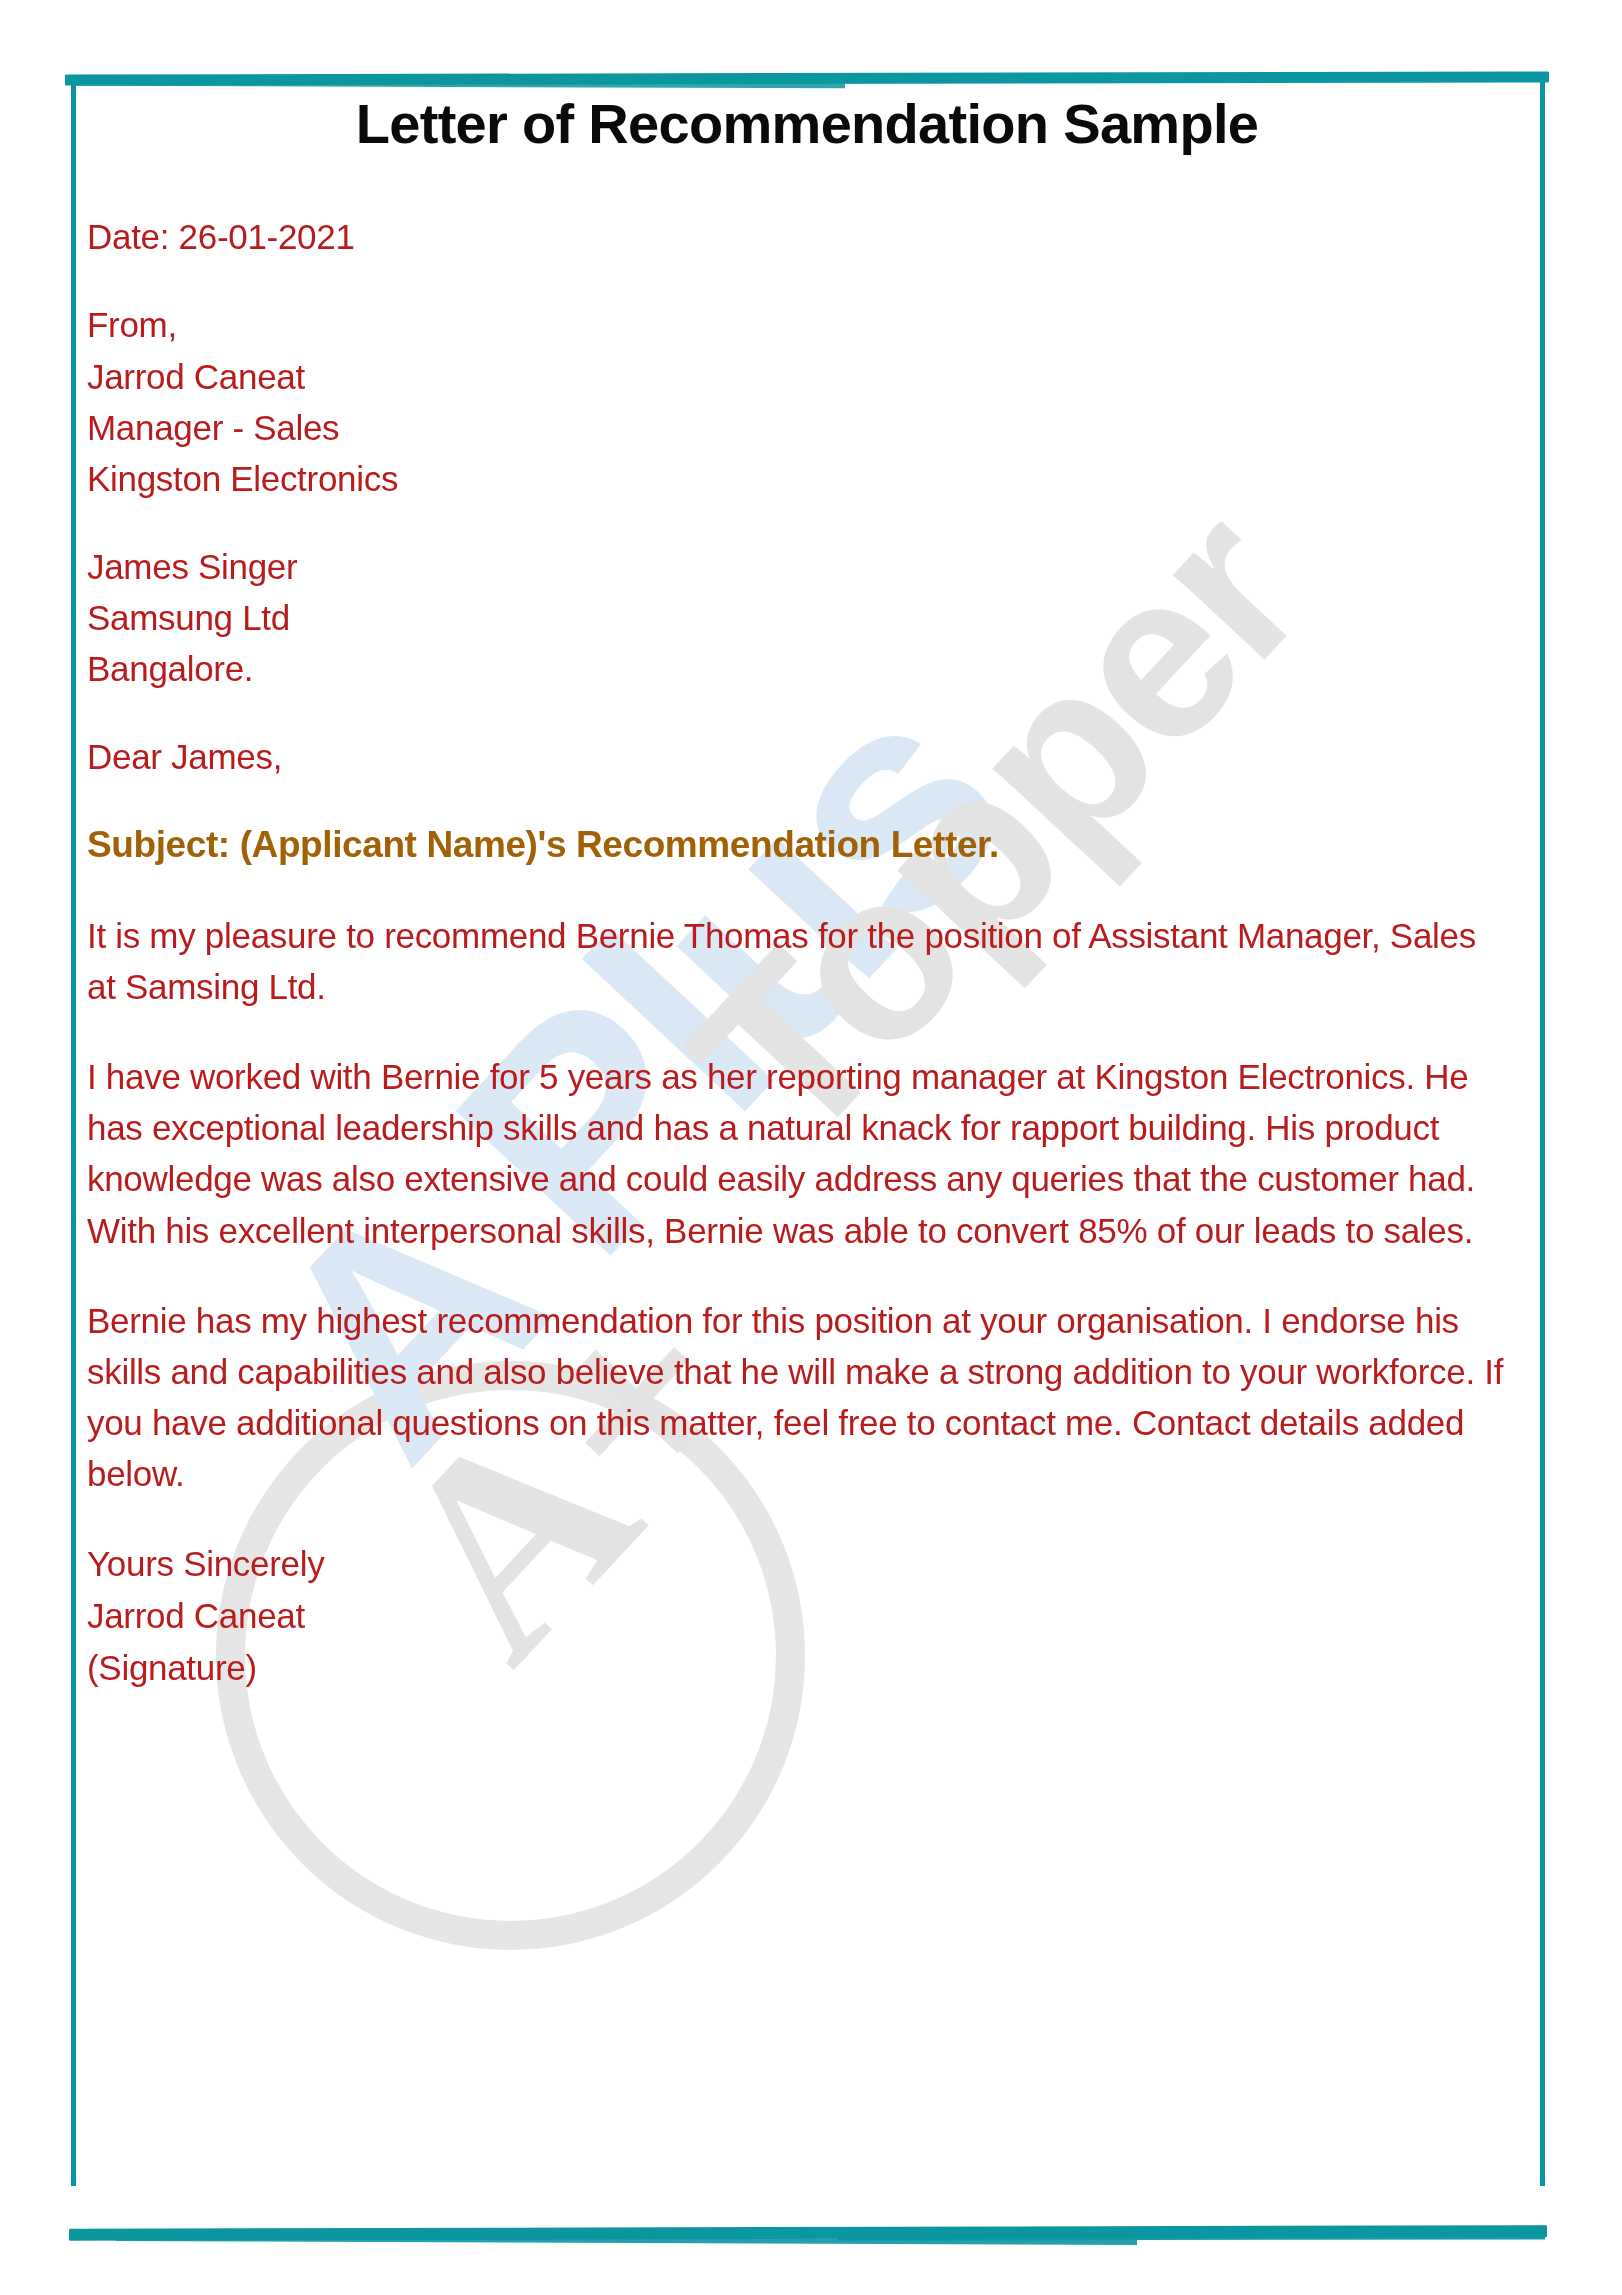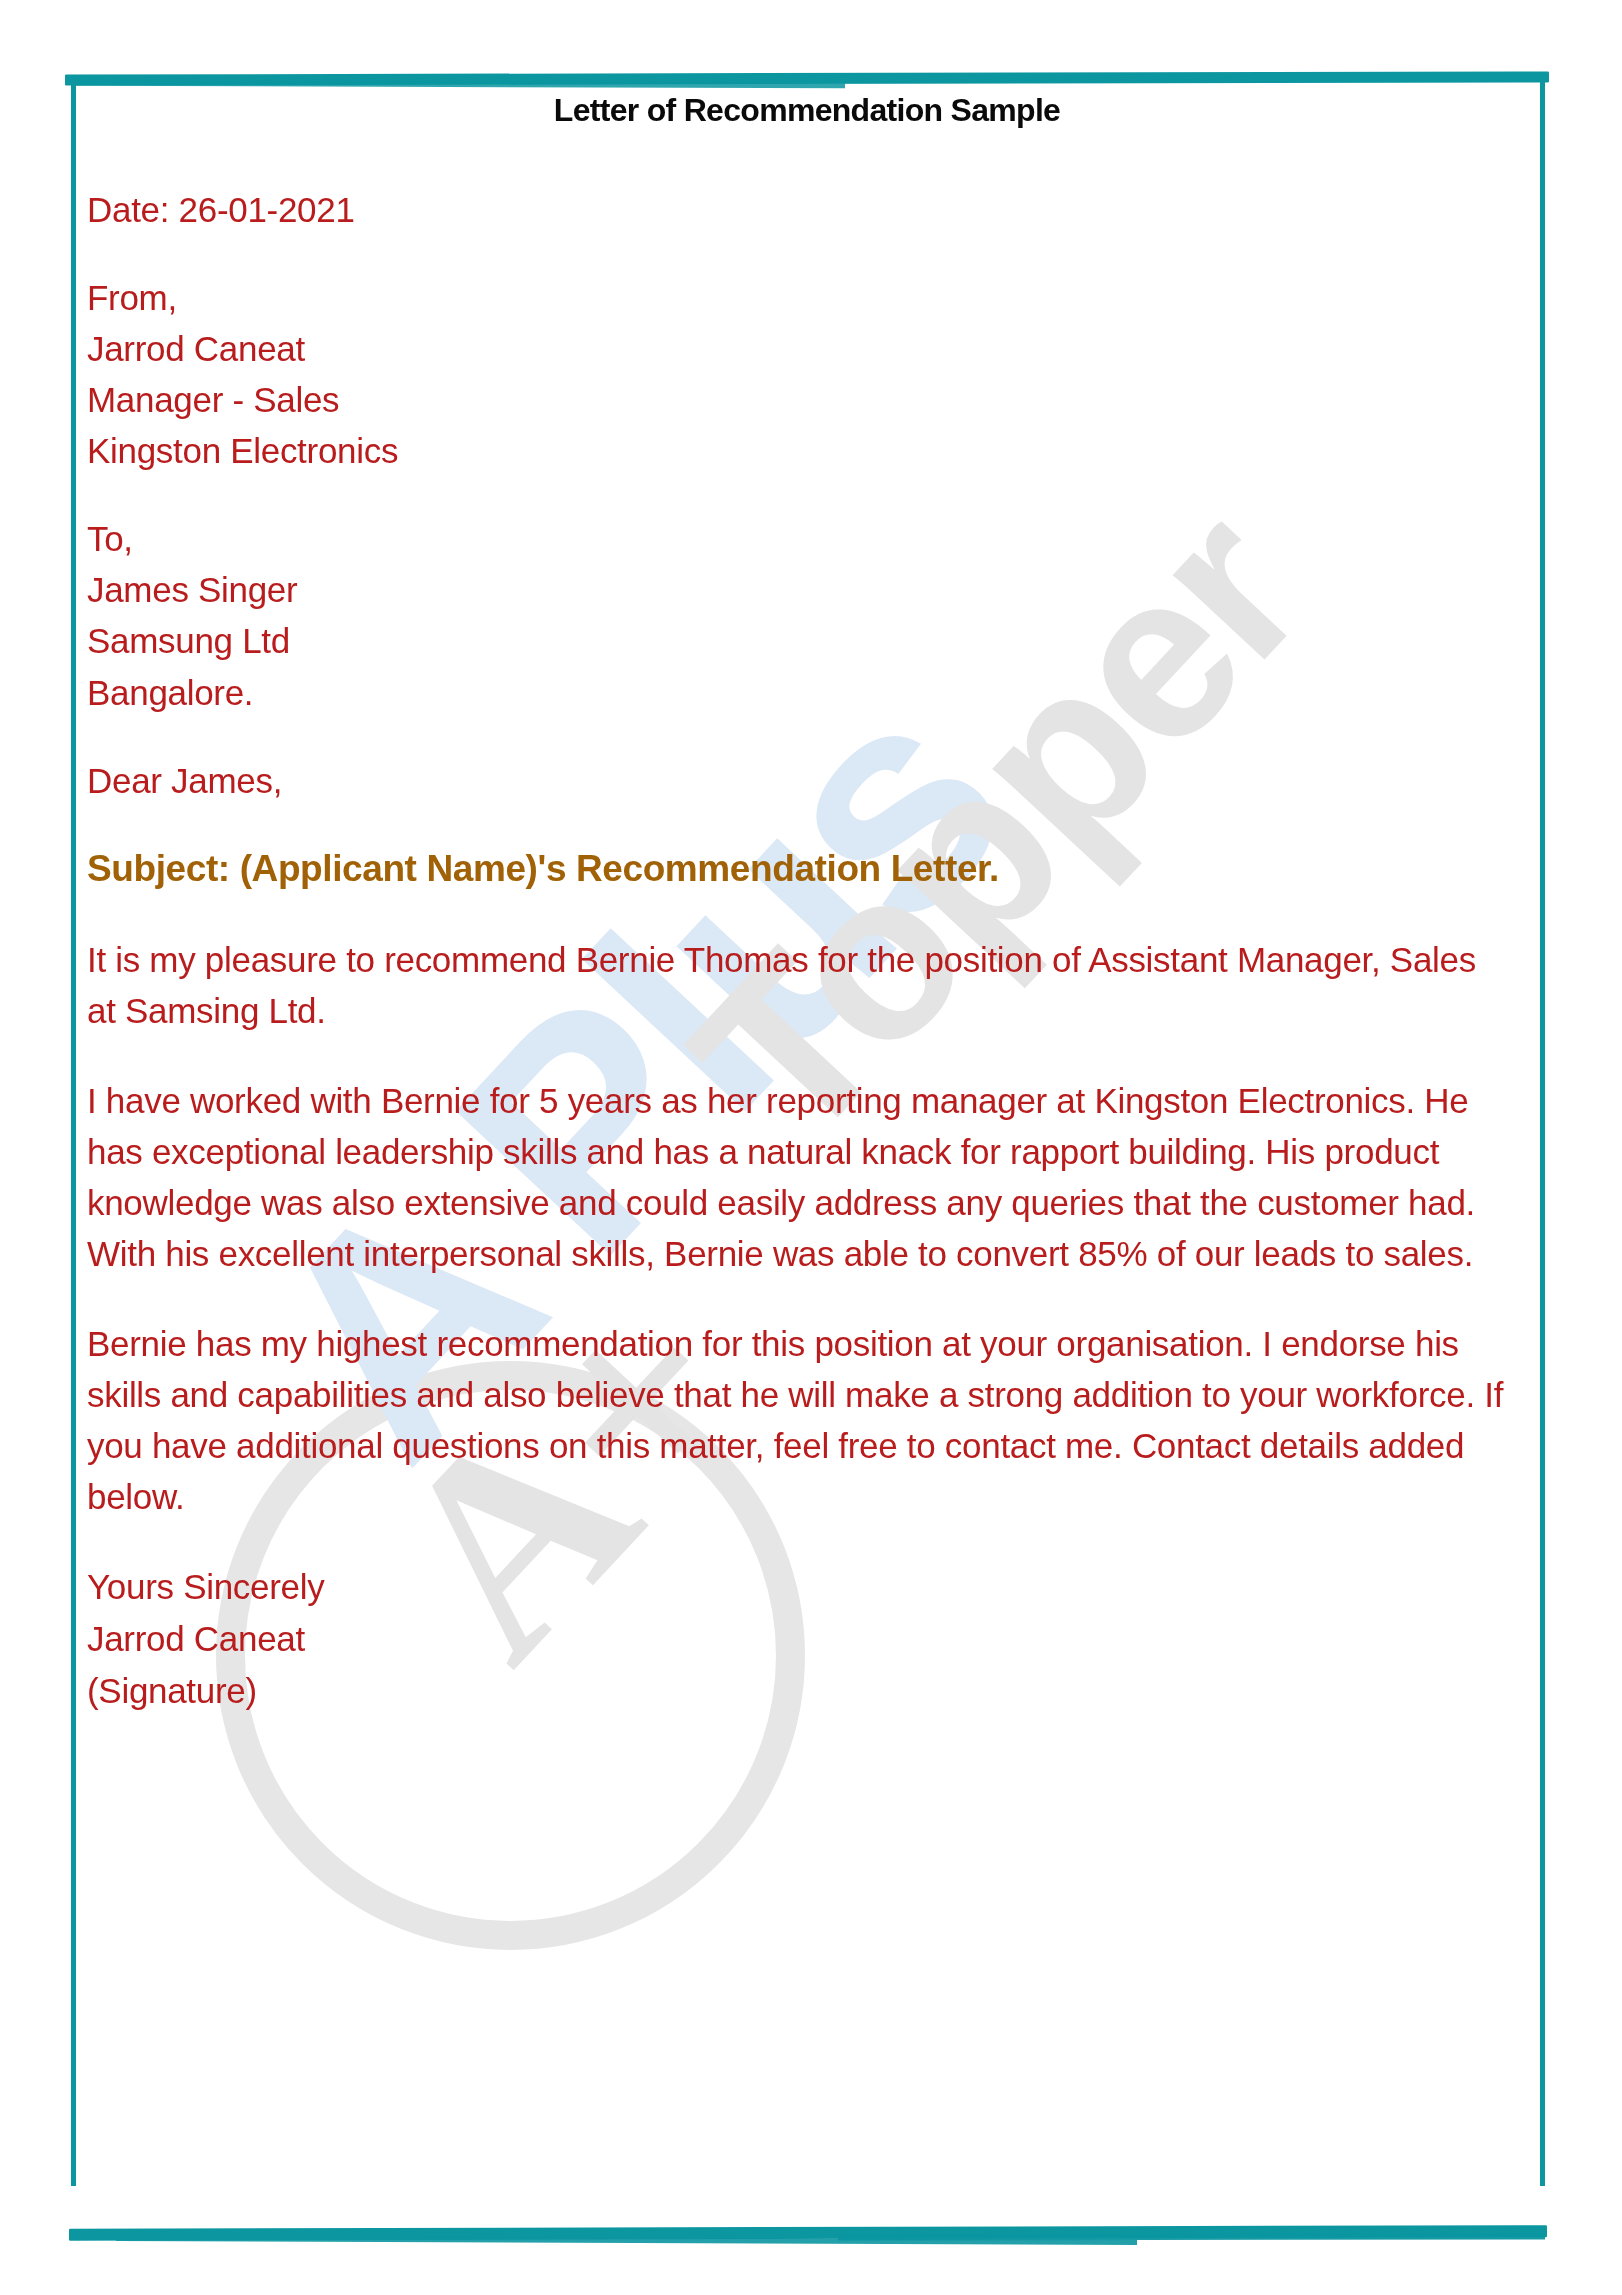--- a/index.html
+++ b/index.html
@@ -165,21 +165,21 @@
     left: 87px;
     top: 92px;
     width: 1440px;
     z-index: 5;
   }
 
   .doc-title {
     text-align: center;
     font-family: "Liberation Sans", sans-serif;
     font-weight: 700;
-    font-size: 32px;
+    font-size: 56px;
     color: #0a0a0a;
     letter-spacing: -0.7px;
     margin: 0 0 55px 0;
     line-height: 1.15;
   }
 
   .body-line,
   .body-para {
     font-family: "Liberation Sans", sans-serif;
     font-weight: 400;
@@ -240,21 +240,20 @@
     </div>
 
     <div class="block">
       <p class="body-line">From,</p>
       <p class="body-line">Jarrod Caneat</p>
       <p class="body-line">Manager - Sales</p>
       <p class="body-line">Kingston Electronics</p>
     </div>
 
     <div class="block">
-      <p class="body-line">To,</p>
       <p class="body-line">James Singer</p>
       <p class="body-line">Samsung Ltd</p>
       <p class="body-line">Bangalore.</p>
     </div>
 
     <div class="block">
       <p class="body-line">Dear James,</p>
     </div>
 
     <p class="subject-line">Subject: (Applicant Name)'s Recommendation Letter.</p>

